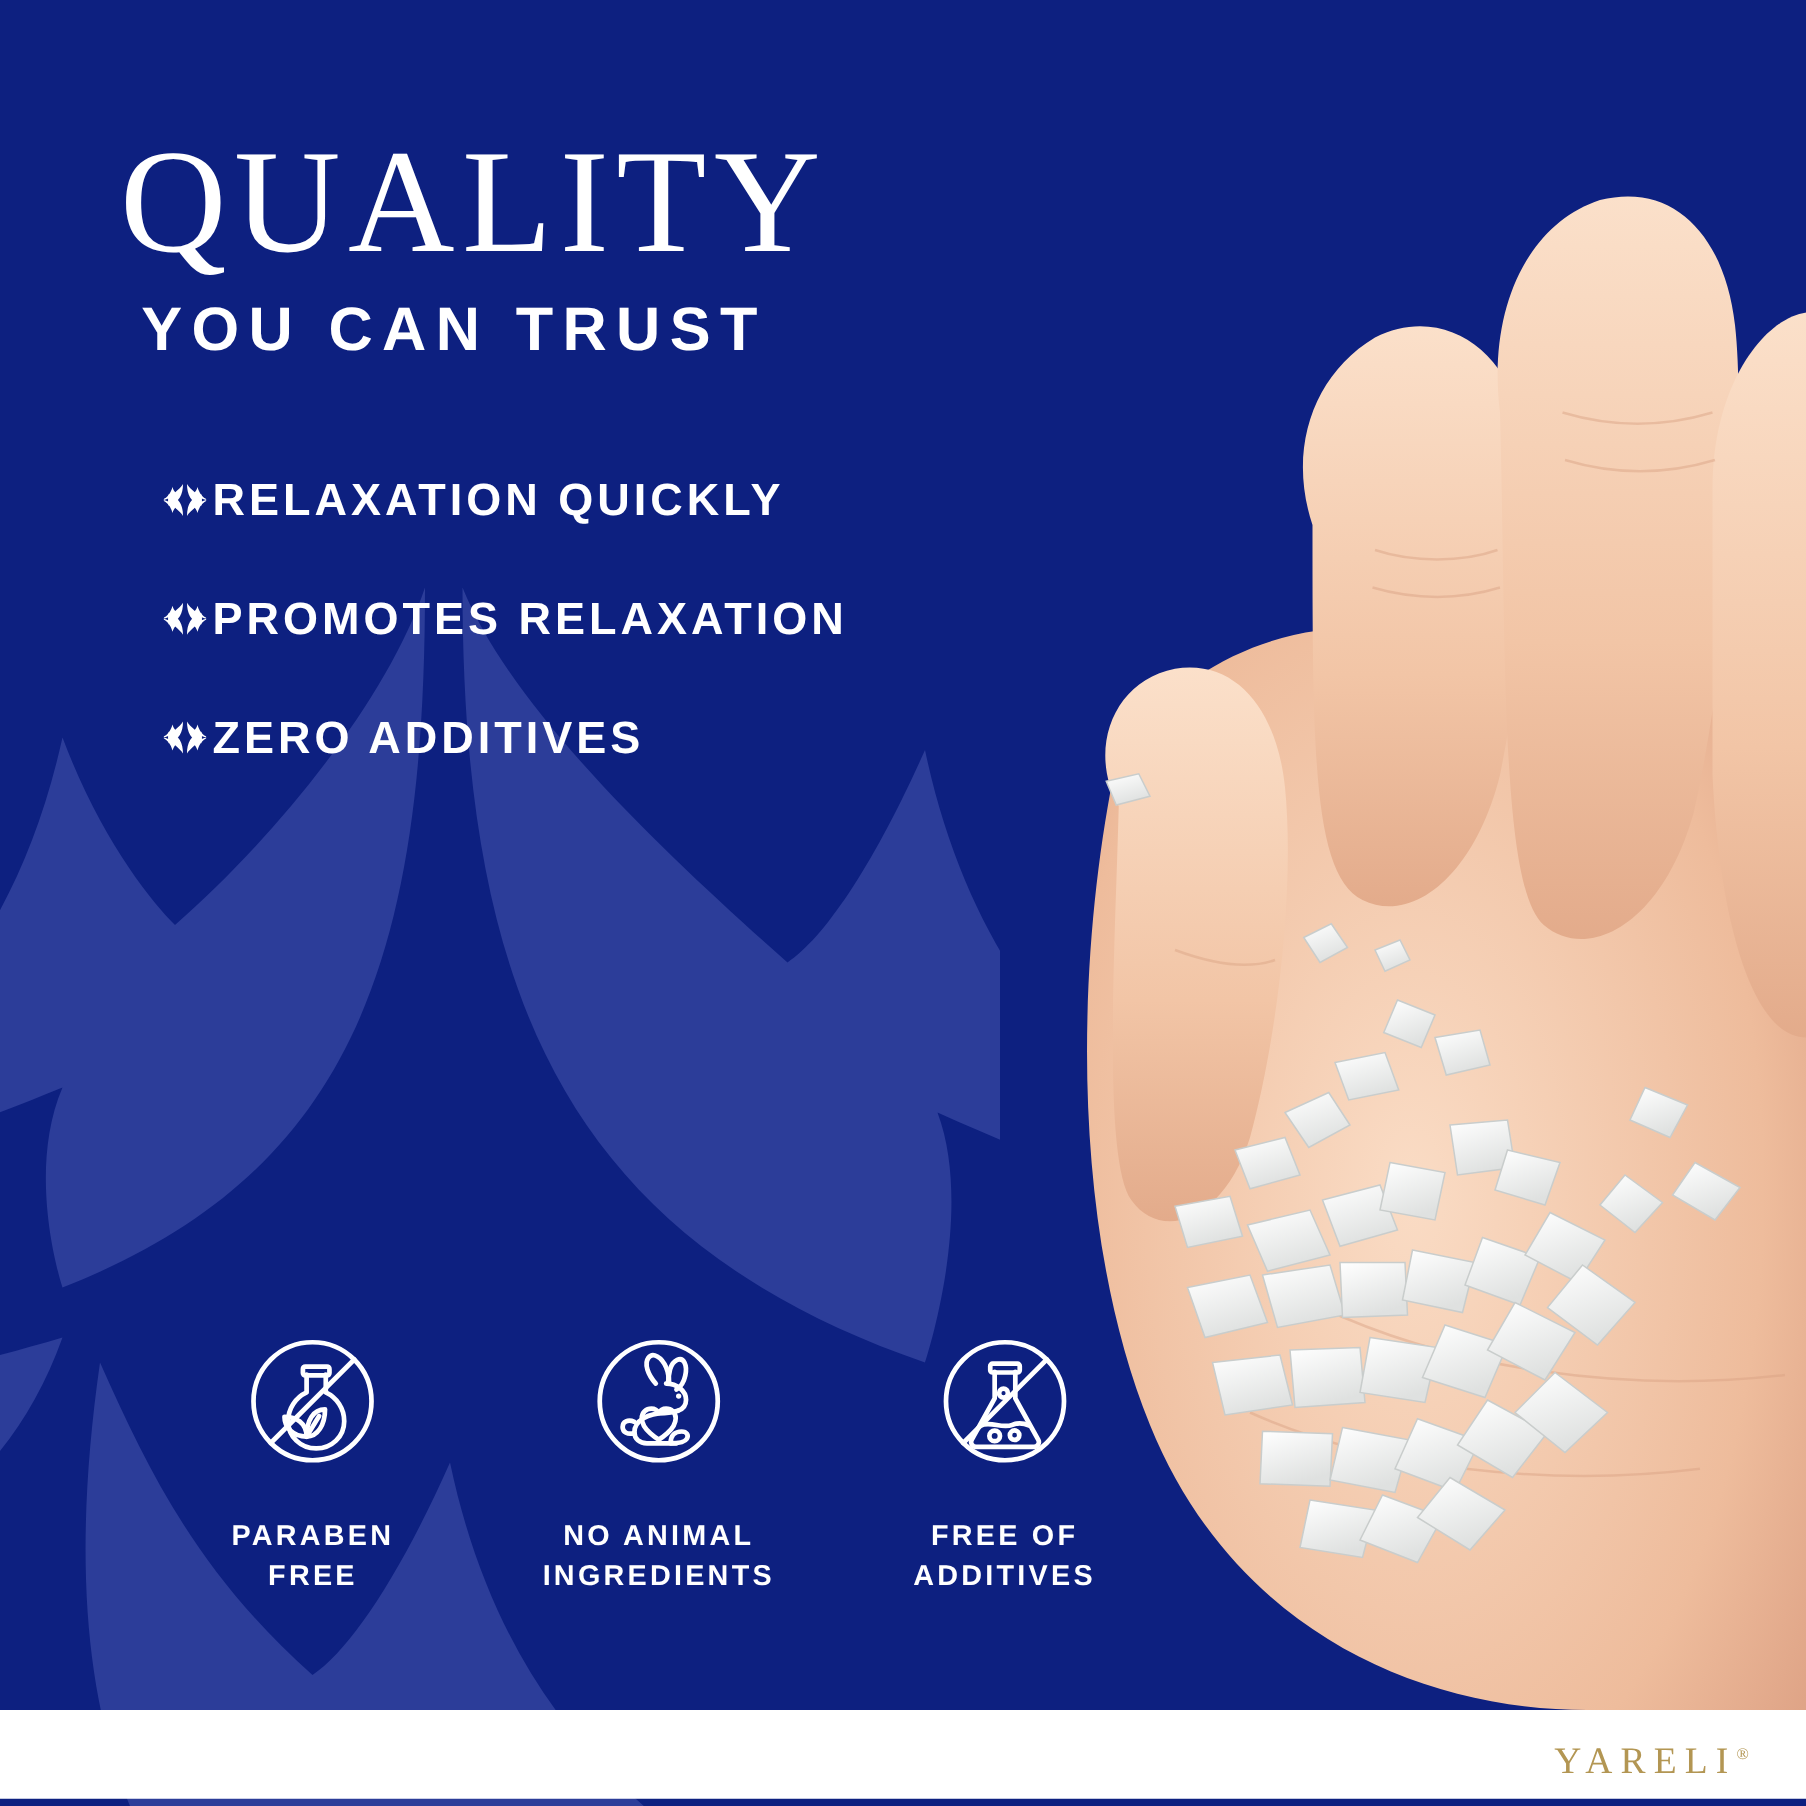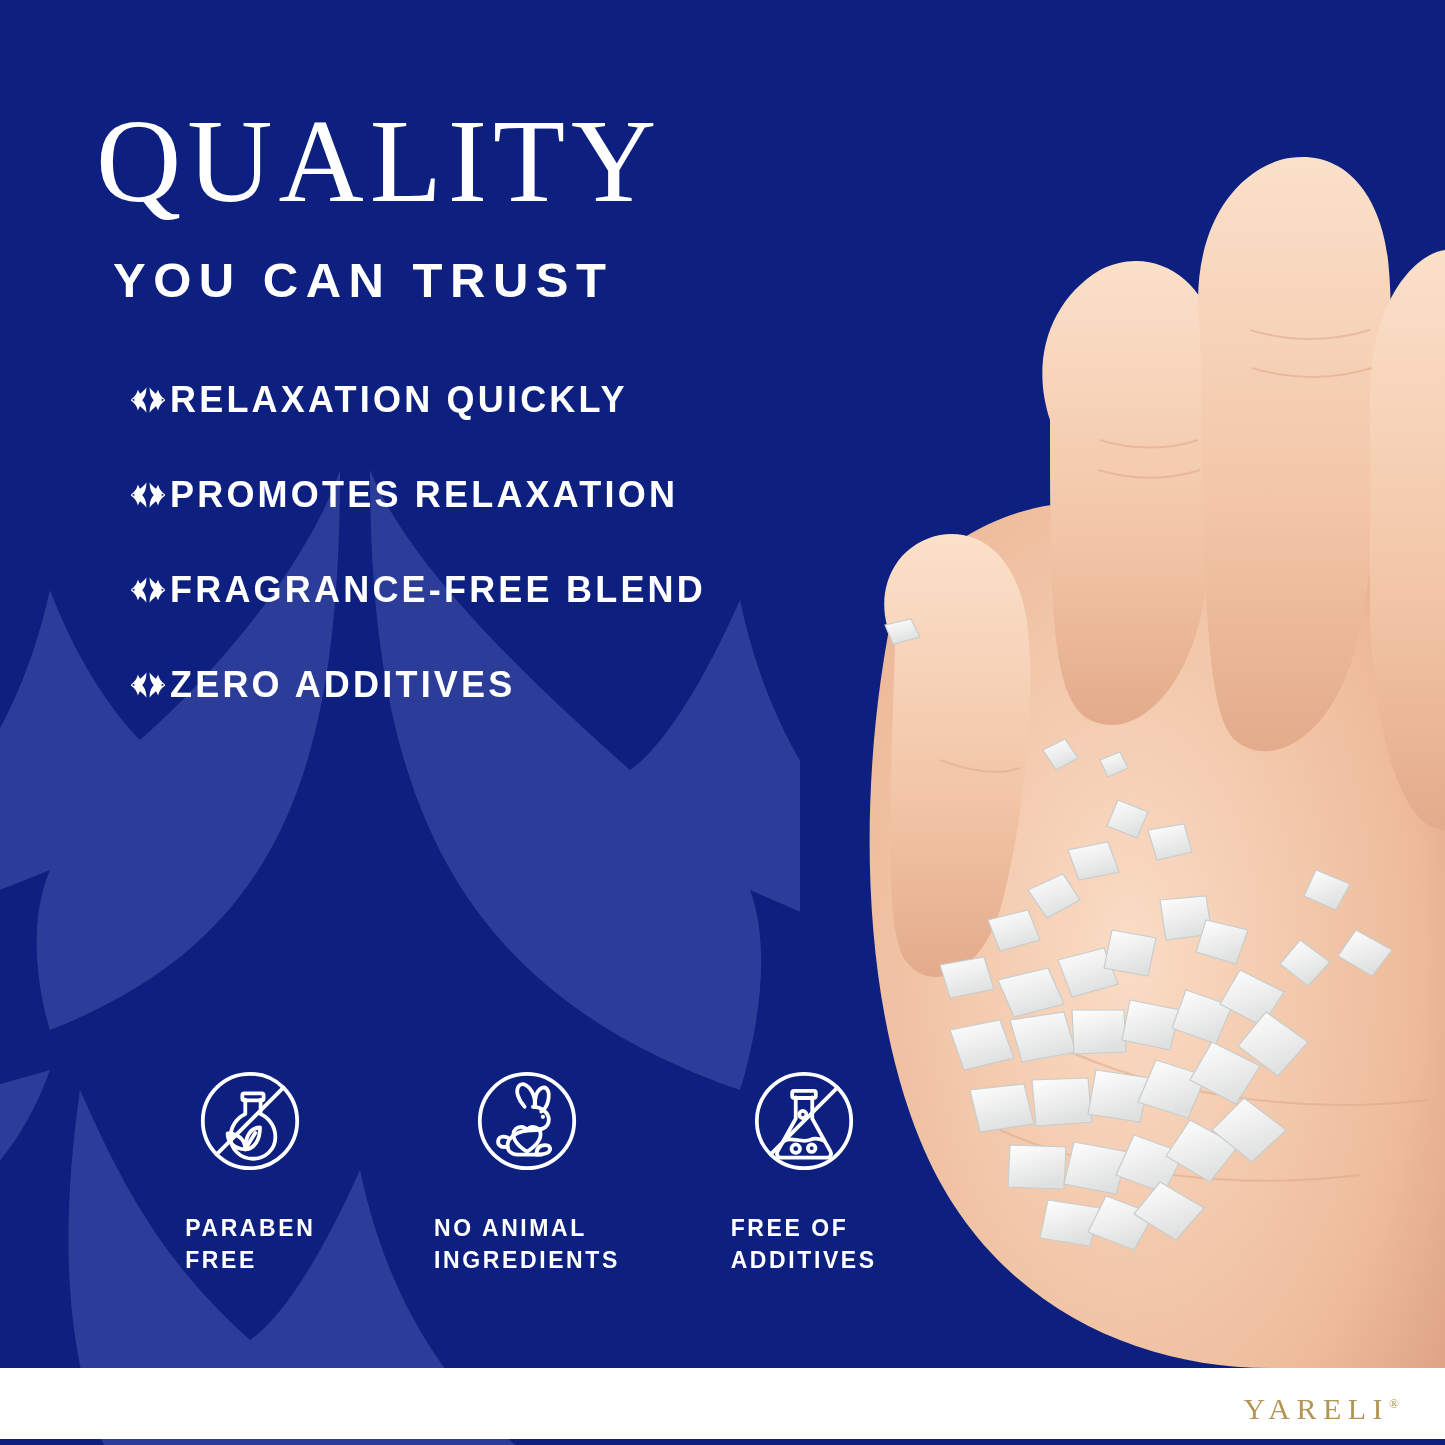--- a/index.html
+++ b/index.html
@@ -55,21 +55,21 @@
     font-size: 118px;
     line-height: 1;
     color: #ffffff;
     letter-spacing: 6px;
     font-weight: 400;
     white-space: nowrap;
   }
   .title-sub {
     position: absolute;
     left: 113px;
-    top: 256px;
+    top: 240px;
     font-size: 49px;
     line-height: 1;
     color: #ffffff;
     letter-spacing: 7.5px;
     font-weight: 700;
     white-space: nowrap;
   }
 
   
   .bullets {
@@ -114,20 +114,21 @@
     flex-direction: column;
     align-items: center;
   }
   .badge-icon {
     width: 118px;
     height: 118px;
   }
   .badge-icon svg { display: block; width: 100%; height: 100%; }
   .badge-label {
     margin-top: 33px;
+    text-align: center;
     font-size: 23px;
     font-weight: 700;
     color: #ffffff;
     letter-spacing: 2.6px;
     line-height: 1.38;
     white-space: pre-line;
   }
 
   
   .footer {
@@ -288,45 +289,32 @@
             <path d="M15.4 3.2 C15.4 11.8 12.5 17.4 4.0 20.6 C4.0 20.6 2.8 17.0 4.0 14.6 C0.6 16.2 -0.6 16.0 -0.8 15.6 C2.6 14.2 5.4 11.2 7.0 5.6 C7.6 7.8 8.6 9.2 9.2 9.8 C11.4 7.6 14.4 5.4 15.4 3.2 Z"></path>
             <path d="M18.6 3.2 C18.6 11.8 21.5 17.4 30.0 20.6 C30.0 20.6 31.2 17.0 30.0 14.6 C33.4 16.2 34.6 16.0 34.8 15.6 C31.4 14.2 28.6 11.2 27.0 5.6 C26.4 7.8 25.4 9.2 24.8 9.8 C22.6 7.6 19.6 5.4 18.6 3.2 Z"></path>
             <path d="M15.4 28.8 C15.4 20.2 12.5 14.6 4.0 11.4 C4.0 11.4 2.8 15.0 4.0 17.4 C0.6 15.8 -0.6 16.0 -0.8 16.4 C2.6 17.8 5.4 20.8 7.0 26.4 C7.6 24.2 8.6 22.8 9.2 22.2 C11.4 24.4 14.4 26.6 15.4 28.8 Z"></path>
             <path d="M18.6 28.8 C18.6 20.2 21.5 14.6 30.0 11.4 C30.0 11.4 31.2 15.0 30.0 17.4 C33.4 15.8 34.6 16.0 34.8 16.4 C31.4 17.8 28.6 20.8 27.0 26.4 C26.4 24.2 25.4 22.8 24.8 22.2 C22.6 24.4 19.6 26.6 18.6 28.8 Z"></path>
           </g>
         </svg>
       </span>
       <span class="bullet-text">PROMOTES RELAXATION</span>
     </div>
 
+
     <div class="bullet-row">
       <span class="bullet-mark">
         <svg viewBox="0 0 34 32" xmlns="http://www.w3.org/2000/svg">
           <g fill="#ffffff">
             <path d="M15.4 3.2 C15.4 11.8 12.5 17.4 4.0 20.6 C4.0 20.6 2.8 17.0 4.0 14.6 C0.6 16.2 -0.6 16.0 -0.8 15.6 C2.6 14.2 5.4 11.2 7.0 5.6 C7.6 7.8 8.6 9.2 9.2 9.8 C11.4 7.6 14.4 5.4 15.4 3.2 Z"></path>
             <path d="M18.6 3.2 C18.6 11.8 21.5 17.4 30.0 20.6 C30.0 20.6 31.2 17.0 30.0 14.6 C33.4 16.2 34.6 16.0 34.8 15.6 C31.4 14.2 28.6 11.2 27.0 5.6 C26.4 7.8 25.4 9.2 24.8 9.8 C22.6 7.6 19.6 5.4 18.6 3.2 Z"></path>
             <path d="M15.4 28.8 C15.4 20.2 12.5 14.6 4.0 11.4 C4.0 11.4 2.8 15.0 4.0 17.4 C0.6 15.8 -0.6 16.0 -0.8 16.4 C2.6 17.8 5.4 20.8 7.0 26.4 C7.6 24.2 8.6 22.8 9.2 22.2 C11.4 24.4 14.4 26.6 15.4 28.8 Z"></path>
             <path d="M18.6 28.8 C18.6 20.2 21.5 14.6 30.0 11.4 C30.0 11.4 31.2 15.0 30.0 17.4 C33.4 15.8 34.6 16.0 34.8 16.4 C31.4 17.8 28.6 20.8 27.0 26.4 C26.4 24.2 25.4 22.8 24.8 22.2 C22.6 24.4 19.6 26.6 18.6 28.8 Z"></path>
           </g>
         </svg>
       </span>
-      <span class="bullet-text">FRAGRANCE-FREE BLEND</span>
-    </div>
-
-    <div class="bullet-row">
-      <span class="bullet-mark">
-        <svg viewBox="0 0 34 32" xmlns="http://www.w3.org/2000/svg">
-          <g fill="#ffffff">
-            <path d="M15.4 3.2 C15.4 11.8 12.5 17.4 4.0 20.6 C4.0 20.6 2.8 17.0 4.0 14.6 C0.6 16.2 -0.6 16.0 -0.8 15.6 C2.6 14.2 5.4 11.2 7.0 5.6 C7.6 7.8 8.6 9.2 9.2 9.8 C11.4 7.6 14.4 5.4 15.4 3.2 Z"></path>
-            <path d="M18.6 3.2 C18.6 11.8 21.5 17.4 30.0 20.6 C30.0 20.6 31.2 17.0 30.0 14.6 C33.4 16.2 34.6 16.0 34.8 15.6 C31.4 14.2 28.6 11.2 27.0 5.6 C26.4 7.8 25.4 9.2 24.8 9.8 C22.6 7.6 19.6 5.4 18.6 3.2 Z"></path>
-            <path d="M15.4 28.8 C15.4 20.2 12.5 14.6 4.0 11.4 C4.0 11.4 2.8 15.0 4.0 17.4 C0.6 15.8 -0.6 16.0 -0.8 16.4 C2.6 17.8 5.4 20.8 7.0 26.4 C7.6 24.2 8.6 22.8 9.2 22.2 C11.4 24.4 14.4 26.6 15.4 28.8 Z"></path>
-            <path d="M18.6 28.8 C18.6 20.2 21.5 14.6 30.0 11.4 C30.0 11.4 31.2 15.0 30.0 17.4 C33.4 15.8 34.6 16.0 34.8 16.4 C31.4 17.8 28.6 20.8 27.0 26.4 C26.4 24.2 25.4 22.8 24.8 22.2 C22.6 24.4 19.6 26.6 18.6 28.8 Z"></path>
-          </g>
-        </svg>
-      </span>
       <span class="bullet-text">ZERO ADDITIVES</span>
     </div>
 
   </div>
 
   <div class="badges">
 
     <div class="badge">
       <span class="badge-icon">
         <svg viewBox="0 0 100 100" xmlns="http://www.w3.org/2000/svg" fill="none" stroke="#ffffff" stroke-width="3.2" stroke-linecap="round" stroke-linejoin="round">

